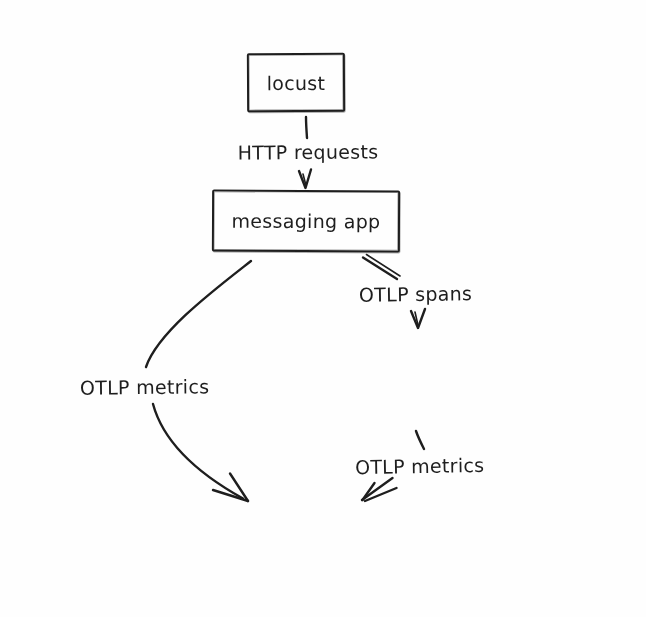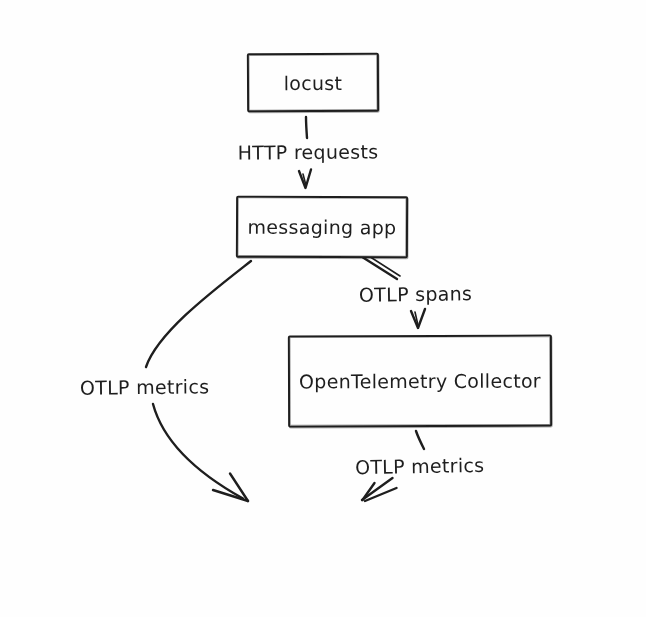--- a/index.html
+++ b/index.html
@@ -28,22 +28,22 @@
     border: 2.2px solid #1e1e1e;
     border-radius: 2px;
     background: #fefefe;
     display: flex;
     align-items: center;
     justify-content: center;
     font-size: 19px;
     letter-spacing: 0.3px;
     box-shadow: inset 0 0 0 0.6px rgba(30,30,30,0.45), 0.6px 1px 0 rgba(30,30,30,0.35);
   }
-  .node-locust            { left: 247px; top: 53px;  width: 132px; height: 59px; transform: rotate(-0.3deg); }
-  .node-messaging-app     { left: 212px; top: 196px; width: 172px; height: 62px; transform: rotate(0.25deg); margin-left: 24px; }
+  .node-locust            { left: 247px; top: 53px;  width: 98px; height: 59px; transform: rotate(-0.3deg); }
+  .node-messaging-app     { left: 212px; top: 190px; width: 188px; height: 62px; transform: rotate(0.25deg); }
   .node-otel-collector    { left: 288px; top: 335px; width: 264px; height: 92px; transform: rotate(-0.2deg); }
   .node-honeycomb         { left: 225px; top: 505px; width: 163px; height: 62px; transform: rotate(0.2deg); }
 
   .edge-label {
     position: absolute;
     font-size: 19px;
     letter-spacing: 0.3px;
     white-space: nowrap;
     line-height: 22px;
   }
@@ -103,23 +103,20 @@
   </svg>
 
   <div class="node node-locust">
     <span>locust</span>
   </div>
 
   <div class="node node-messaging-app">
     <span>messaging app</span>
   </div>
 
-  <div class="node node-otel-collector">
-    <span>OpenTelemetry Collector</span>
-  </div>
 
 
   <div class="edge-label label-http-requests">HTTP requests</div>
   <div class="edge-label label-otlp-spans">OTLP spans</div>
   <div class="edge-label label-otlp-metrics-1">OTLP metrics</div>
   <div class="edge-label label-otlp-metrics-2">OTLP metrics</div>
 
 </div>
 
 </body></html>

